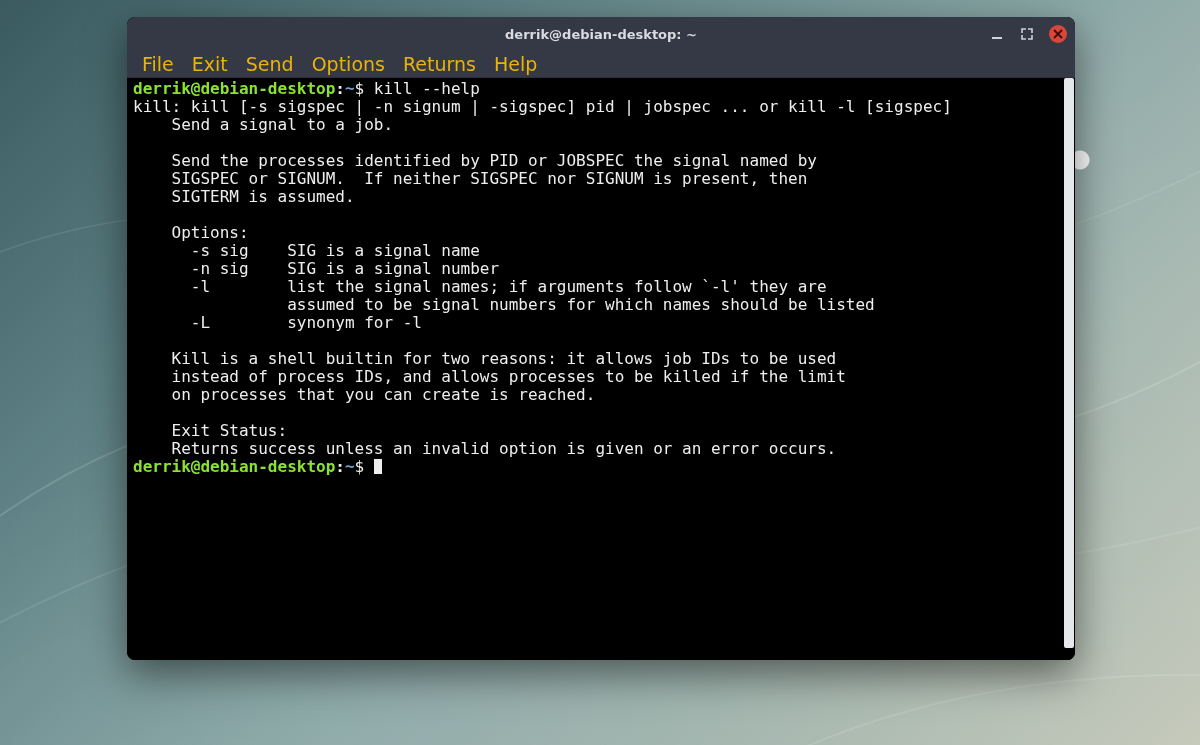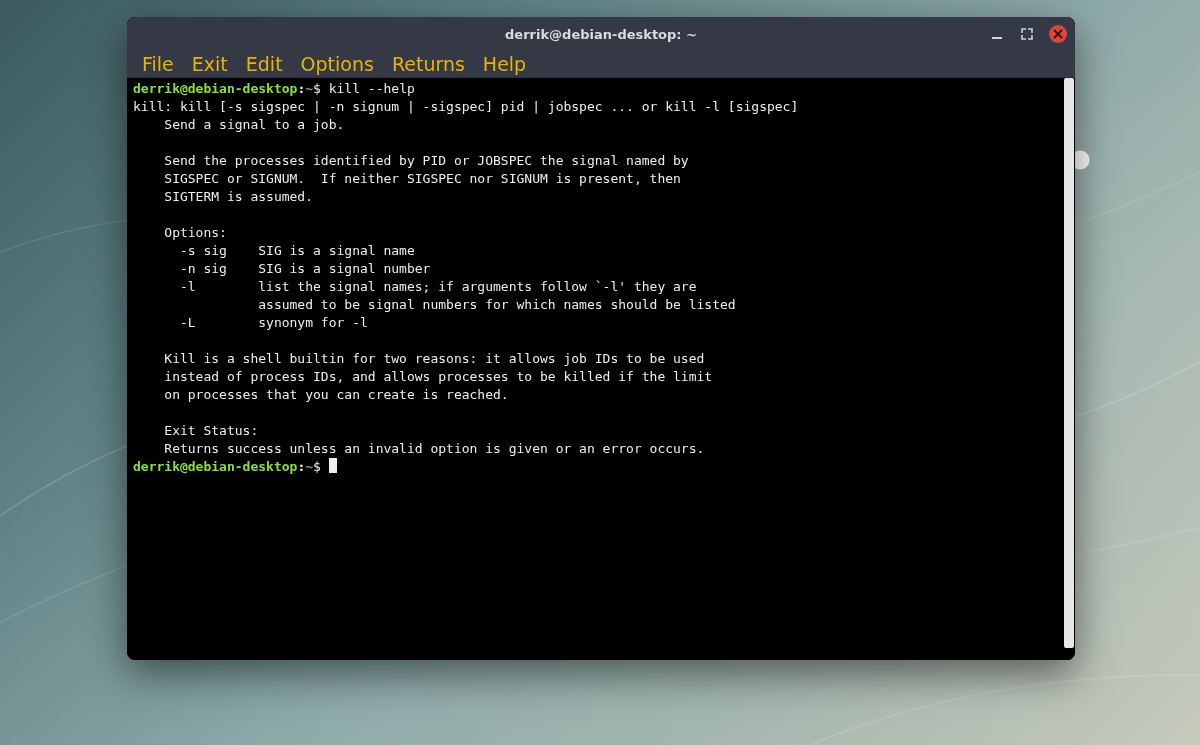--- a/index.html
+++ b/index.html
@@ -28,21 +28,21 @@
   .wc.close{width:18px;height:18px;border-radius:50%;background:#d9463a;color:#3a0e0a;}
   .wc svg{display:block;}
   .menubar{
     height:26px;background:#353945;display:flex;align-items:center;padding:0 6px;
     gap:0;font-size:19px;color:#eab308;border-bottom:1px solid #2b2e38;
   }
   .menubar .mi{padding:3px 9px;border-radius:3px;cursor:default;}
   .term-wrap{flex:1;display:flex;position:relative;background:#000;}
   .term{
     flex:1;padding:2px 6px 6px 6px;font-family:"DejaVu Sans Mono","Liberation Mono",monospace;
-    font-size:13px;line-height:18px;color:#eeeeee;white-space:pre;overflow:hidden;
+    font-size:16px;line-height:18px;color:#eeeeee;white-space:pre;overflow:hidden;
   }
   .scrollbar{width:12px;background:#000;position:relative;}
   .sb-thumb{position:absolute;left:1px;width:10px;background:#e5e7ea;border-radius:2px;}
   .p-user{color:#8ae234;font-weight:bold;}
   .p-colon{color:#eeeeee;font-weight:bold;}
   .p-path{color:#739fcf;font-weight:bold;}
   .p-dollar{color:#eeeeee;}
   .cursor{display:inline-block;width:8px;height:15px;background:#eeeeee;vertical-align:-2px;}
 </style>
 </head>
@@ -74,21 +74,21 @@
           <svg width="10" height="10" viewBox="0 0 10 10">
               <path d="M1 1 L9 9 M9 1 L1 9" stroke="currentColor" stroke-width="1.8"></path>
             </svg>
         </span>
       </div>
     </div>
 
     <div class="menubar">
       <span class="mi">File</span>
       <span class="mi">Exit</span>
-      <span class="mi">Edit</span>
+      <span class="mi">Send</span>
       <span class="mi">Options</span>
       <span class="mi">Returns</span>
       <span class="mi">Help</span>
     </div>
 
     <div class="term-wrap">
       <div class="term"><span class="p-user">derrik@debian-desktop</span><span class="p-colon">:</span><span class="p-path">~</span><span class="p-dollar">$ </span><span>kill --help</span>
 <span>kill: kill [-s sigspec | -n signum | -sigspec] pid | jobspec ... or kill -l [sigspec]
     Send a signal to a job.
 

